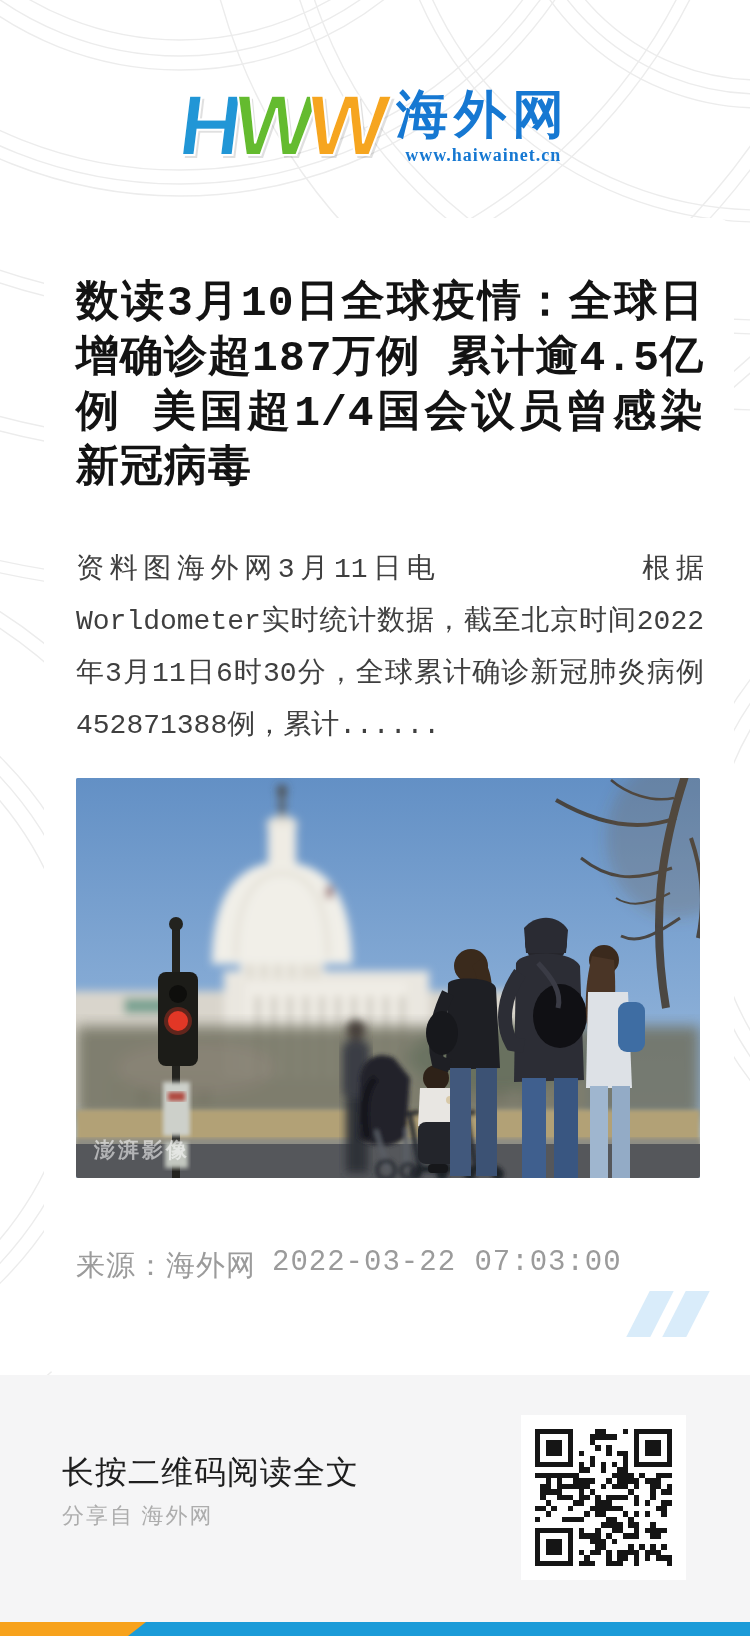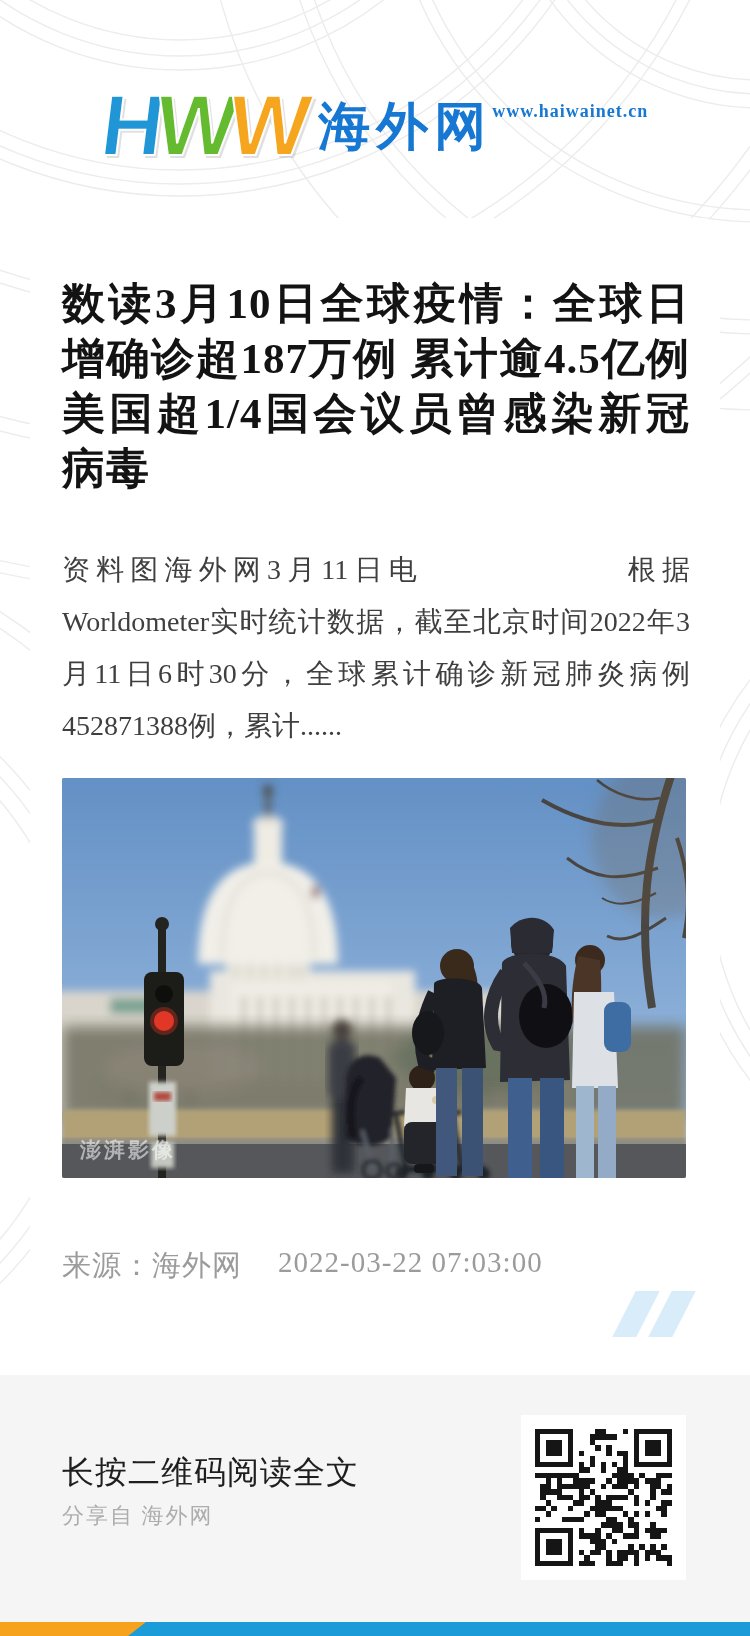--- a/index.html
+++ b/index.html
@@ -6,33 +6,33 @@
   body{font-family:"Liberation Serif","DejaVu Serif",serif;background:#ffffff;}
   .page{position:relative;width:750px;height:1636px;background:#ffffff;overflow:hidden;}
   .swirls{position:absolute;left:0;top:0;z-index:0;}
   
   .logo{position:absolute;left:0;top:82px;width:750px;display:flex;justify-content:center;align-items:center;gap:16px;z-index:2;}
   .logo-letters{font-family:"Liberation Sans","DejaVu Sans",sans-serif;font-weight:900;font-size:86px;line-height:86px;letter-spacing:-8px;transform:skewX(-7deg);display:flex;}
   .logo-letters span{-webkit-text-stroke:2px #ffffff;text-shadow:3px 3px 0 rgba(0,0,0,.12);}
   .l-h{color:#2196d6;}
   .l-w1{color:#64bb2f;}
   .l-w2{color:#f6a51f;}
-  .logo-right{display:flex;align-items:flex-start;margin-top:4px;}
+  .logo-right{display:flex;flex-direction:column;align-items:center;margin-top:4px;}
   .site-name{color:#1678d2;font-weight:700;font-size:52px;line-height:56px;letter-spacing:6px;}
   .site-url{color:#1678d2;font-weight:700;font-size:18px;line-height:24px;letter-spacing:1px;font-family:"Liberation Serif",serif;}
   
-  .card{position:absolute;left:30px;top:218px;width:690px;height:1157px;background:#ffffff;border-radius:18px;z-index:1;}
+  .card{position:absolute;left:44px;top:218px;width:690px;height:1157px;background:#ffffff;border-radius:18px;z-index:1;font-family:Liberation Mono, monospace;}
   .title{position:absolute;left:32px;right:30px;top:58px;margin:0;color:#131313;font-size:43px;line-height:55px;font-weight:700;text-align:justify;letter-spacing:1px;}
   .excerpt{position:absolute;left:32px;right:30px;top:326px;margin:0;color:#3f3f3f;font-size:28px;line-height:52px;text-align:justify;}
   
   .photo{position:absolute;left:32px;top:560px;width:624px;height:400px;border-radius:2px;overflow:hidden;background:#7fa3cd;}
   .photo svg{display:block;}
   .watermark{position:absolute;left:18px;bottom:14px;color:rgba(255,255,255,.55);font-size:21px;letter-spacing:3px;font-weight:600;}
   
-  .source-row{position:absolute;left:32px;top:1028px;color:#9b9b9b;font-size:29px;letter-spacing:1px;display:flex;gap:36px;}
+  .source-row{position:absolute;left:32px;top:1028px;color:#9b9b9b;font-size:29px;letter-spacing:1px;display:flex;gap:16px;}
   .quote-slashes{position:absolute;right:36px;top:1073px;display:flex;gap:12px;}
   .quote-slashes i{display:block;width:24px;height:46px;background:#d9ecfa;transform:skewX(-27deg);}
   
   .footer{position:absolute;left:0;top:1375px;width:750px;height:247px;background:#f5f5f6;z-index:1;}
   .qr-hint{position:absolute;left:62px;top:76px;color:#1e1e1e;font-size:32px;font-weight:400;letter-spacing:1px;}
   .share-from{position:absolute;left:62px;top:126px;color:#adadad;font-size:22px;letter-spacing:2px;}
   .qr-box{position:absolute;left:521px;top:40px;width:165px;height:165px;background:#ffffff;display:flex;align-items:center;justify-content:center;}
   .qr-box svg{width:137px;height:137px;}
   
   .bottom-bar{position:absolute;left:0;top:1622px;width:750px;height:14px;background:#1b9bd8;z-index:2;}

